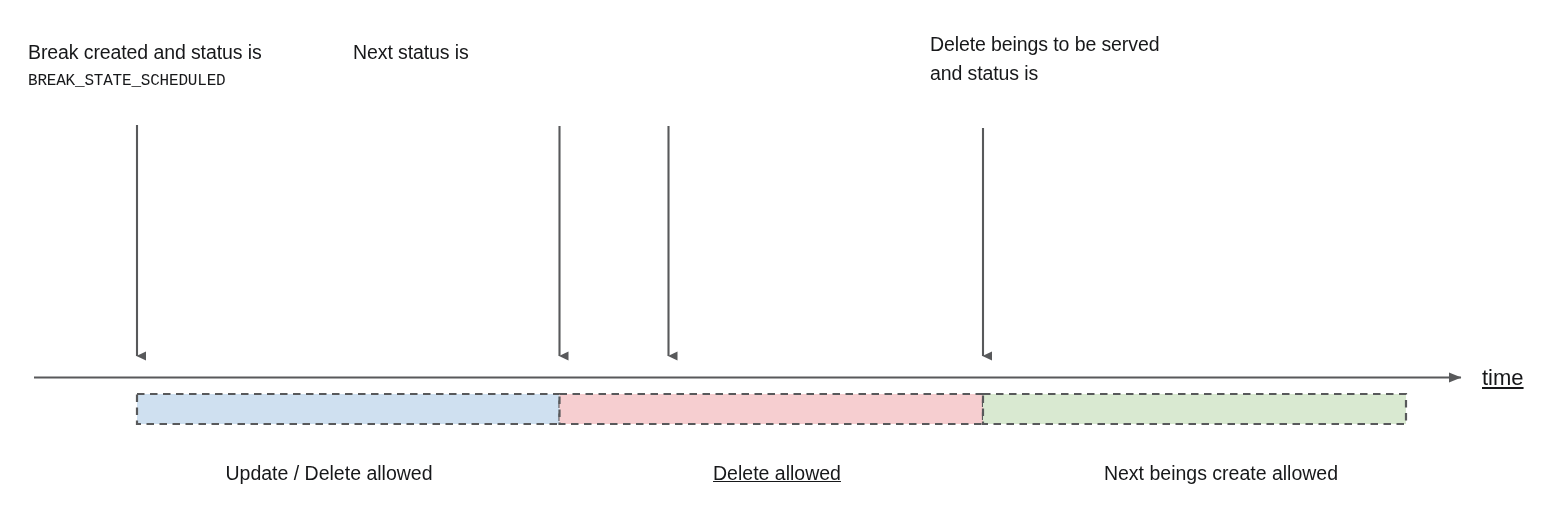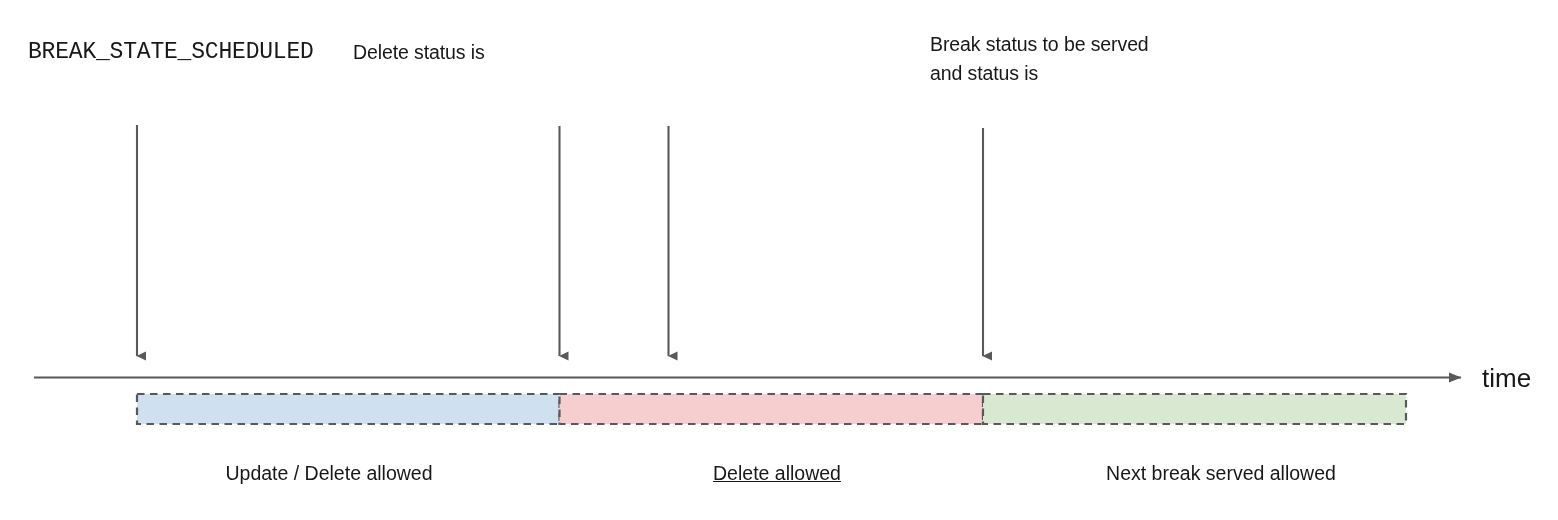--- a/index.html
+++ b/index.html
@@ -28,37 +28,38 @@
   }
   .anno-line {
     display: block;
     font-size: 19.5px;
     line-height: 29px;
     color: #17181a;
     letter-spacing: -0.1px;
   }
   .anno-line.mono {
     font-family: "Liberation Mono", "DejaVu Sans Mono", monospace;
-    font-size: 23px;
+    font-size: 16px;
     letter-spacing: -0.2px;
   }
   .zone-label {
     position: absolute;
     font-size: 19.5px;
     line-height: 24px;
     color: #17181a;
     white-space: nowrap;
     transform: translateX(-50%);
   }
   .axis-label {
     position: absolute;
-    font-size: 26px;
+    font-size: 22px;
     line-height: 24px;
     color: #17181a;
     white-space: nowrap;
+    text-decoration: underline;
   }
 </style>
 </head>
 <body>
 
 <svg id="diagram" viewBox="0 0 1558 520" width="1558" height="520" xmlns="http://www.w3.org/2000/svg">
 
   <defs>
     <marker id="arrowDown" markerWidth="10" markerHeight="10" refX="5" refY="9" orient="auto" markerUnits="userSpaceOnUse">
       <path d="M0.6,0 L9.4,0 L5,9.6 Z" fill="#58595b"></path>
@@ -78,32 +79,33 @@
   <line x1="34" y1="377.5" x2="1461" y2="377.5" stroke="#58595b" stroke-width="2.1" marker-end="url(#arrowRight)"></line>
 
   <g>
     <rect x="137" y="394" width="422.5" height="30" fill="#cfe0f0" stroke="#58595b" stroke-width="2.2" stroke-dasharray="7.5 5.5"></rect>
     <rect x="559.5" y="394" width="423.5" height="30" fill="#f6ced0" stroke="#58595b" stroke-width="2.2" stroke-dasharray="7.5 5.5"></rect>
     <rect x="983" y="394" width="423" height="30" fill="#d9e9d1" stroke="#58595b" stroke-width="2.2" stroke-dasharray="7.5 5.5"></rect>
   </g>
 </svg>
 
 <div class="anno-block" style="left:28px; top:38px;">
+  <span class="anno-line">Break created and status is</span>
   <span class="anno-line mono">BREAK_STATE_SCHEDULED</span>
 </div>
 
 <div class="anno-block" style="left:353px; top:38px;">
-  <span class="anno-line">Delete status is</span>
+  <span class="anno-line">Next status is</span>
 </div>
 
 <div class="anno-block" style="left:673px; top:38px;">
 </div>
 
 <div class="anno-block" style="left:930px; top:30px;">
-  <span class="anno-line">Break status to be served</span>
+  <span class="anno-line">Delete beings to be served</span>
   <span class="anno-line">and status is</span>
 </div>
 
 <div class="axis-label" style="left:1482px; top:366px;">time</div>
 
 <div class="zone-label" style="left:329px; top:461px;">Update / Delete allowed</div>
 <div class="zone-label" style="left:777px; top:461px;text-decoration:underline;">Delete allowed</div>
-<div class="zone-label" style="left:1221px; top:461px;">Next break served allowed</div>
+<div class="zone-label" style="left:1221px; top:461px;">Next beings create allowed</div>
 
 </body></html>

